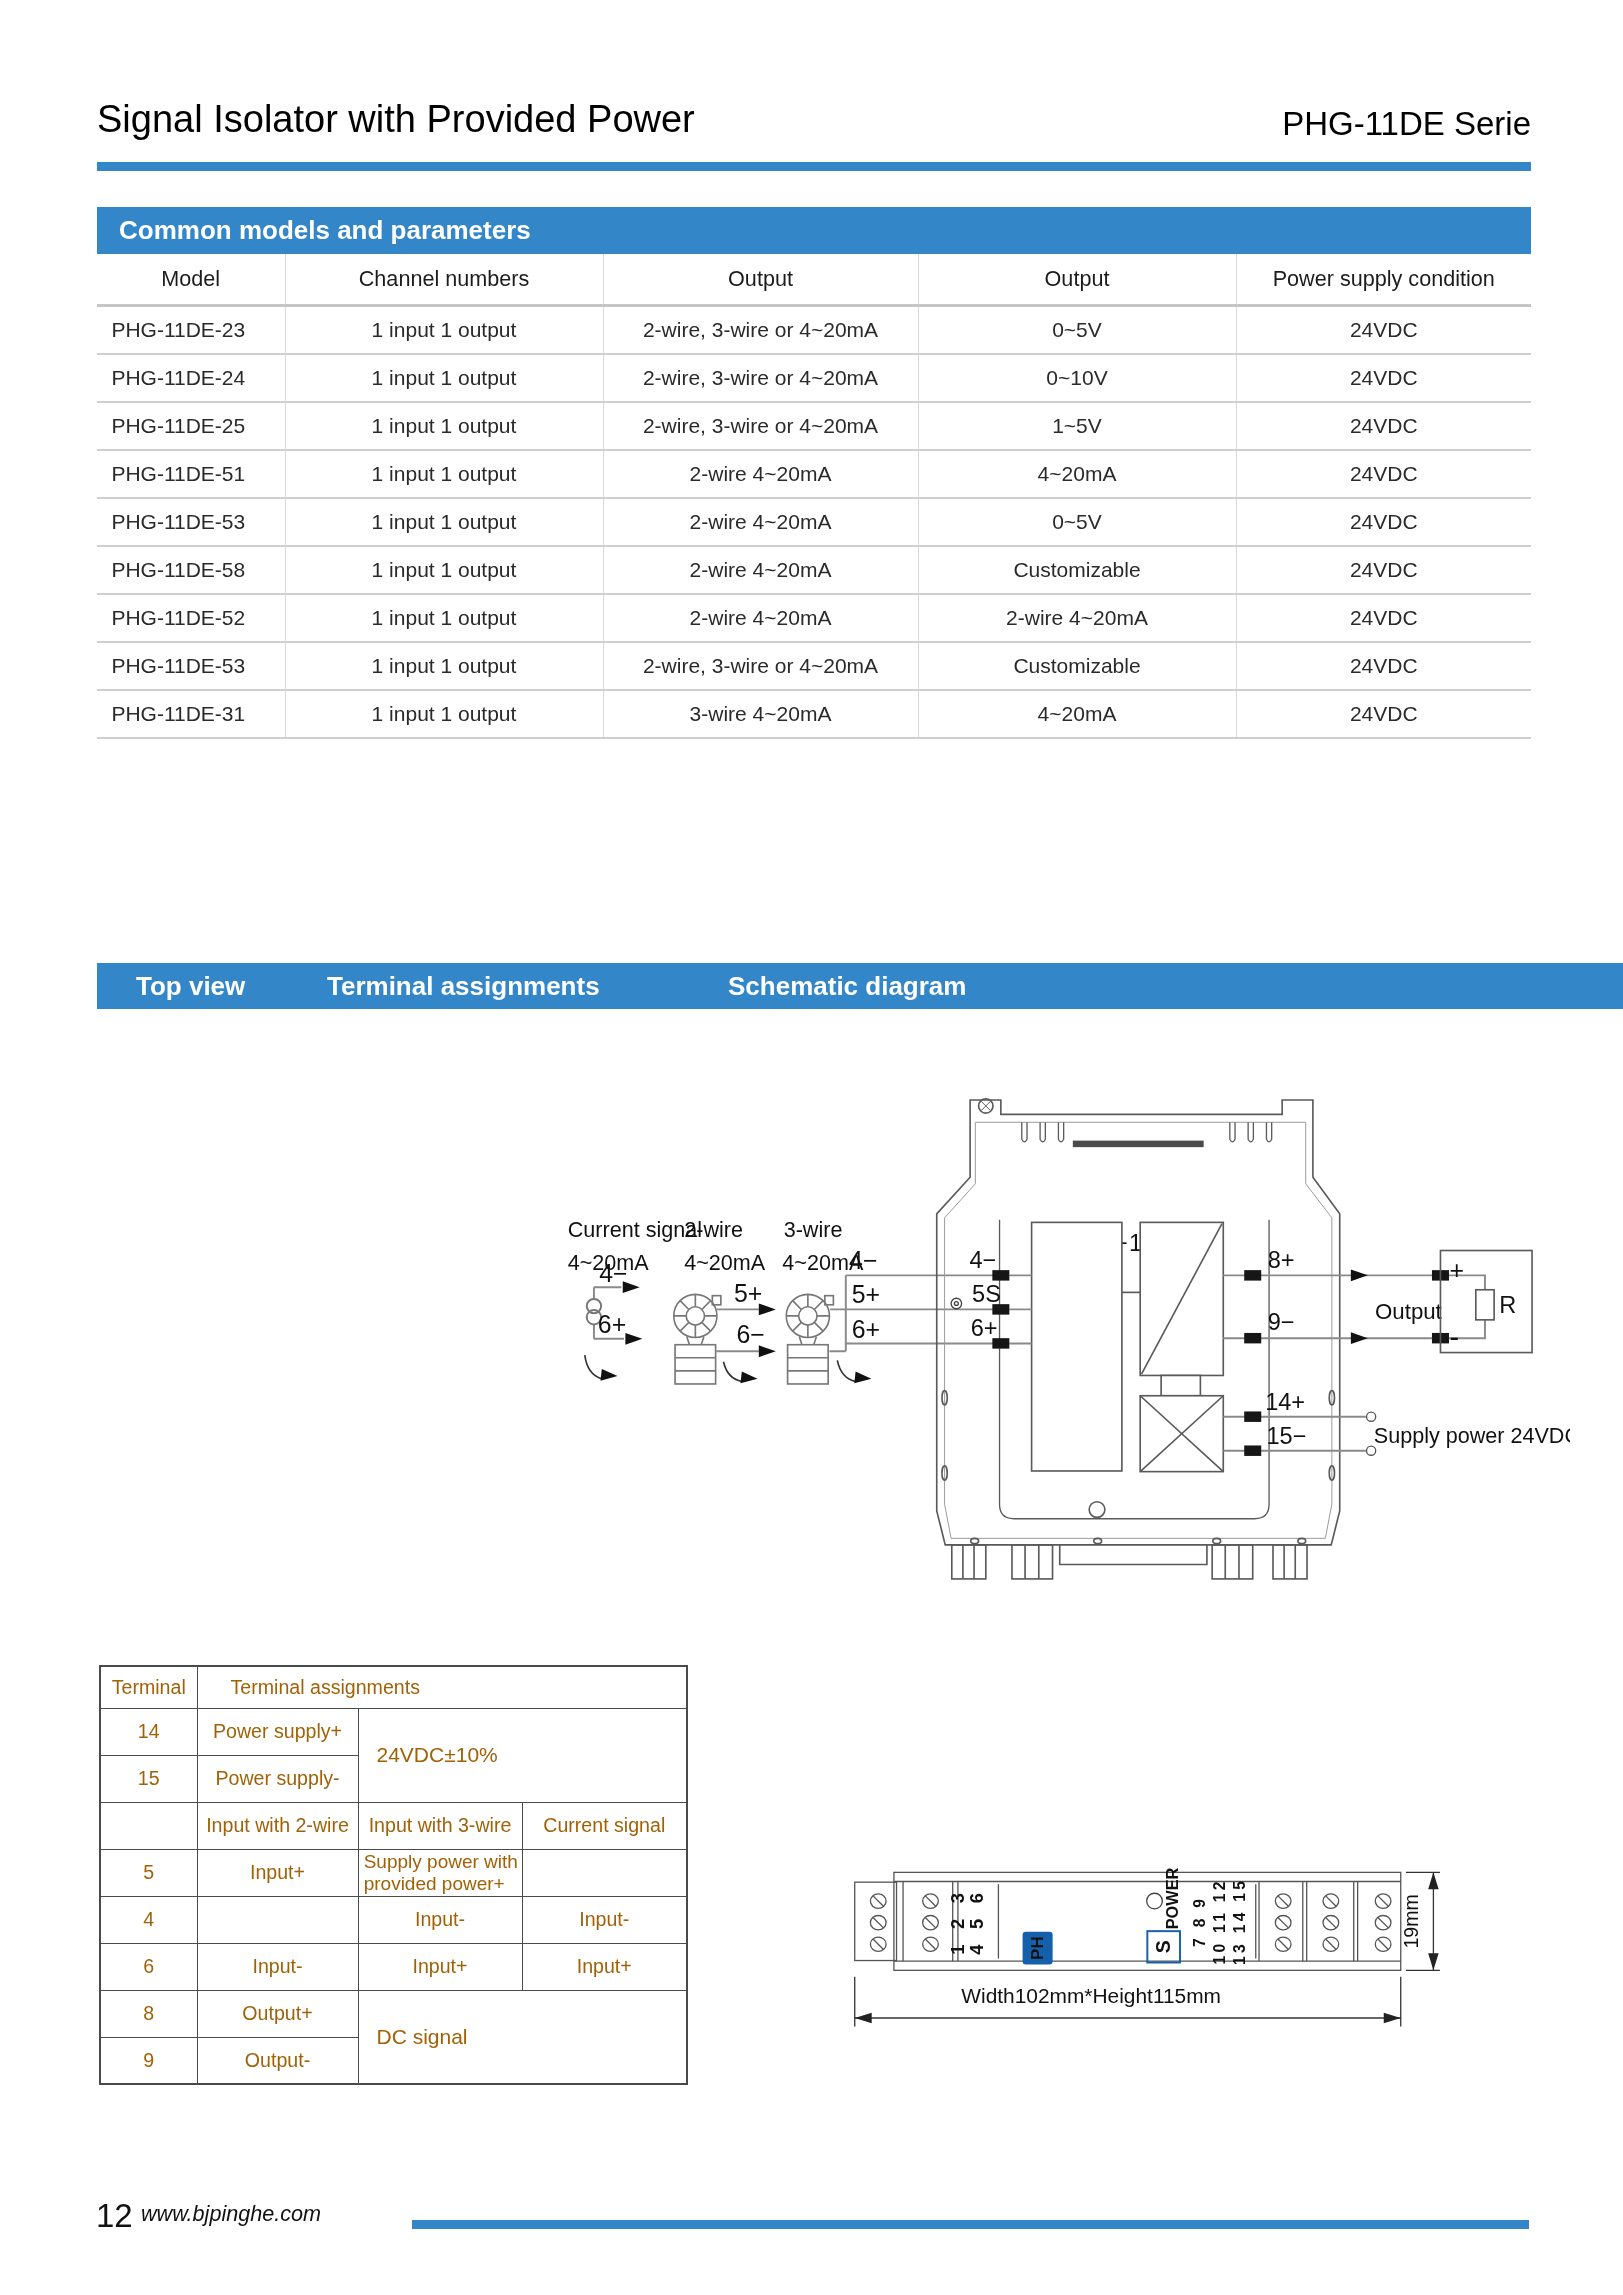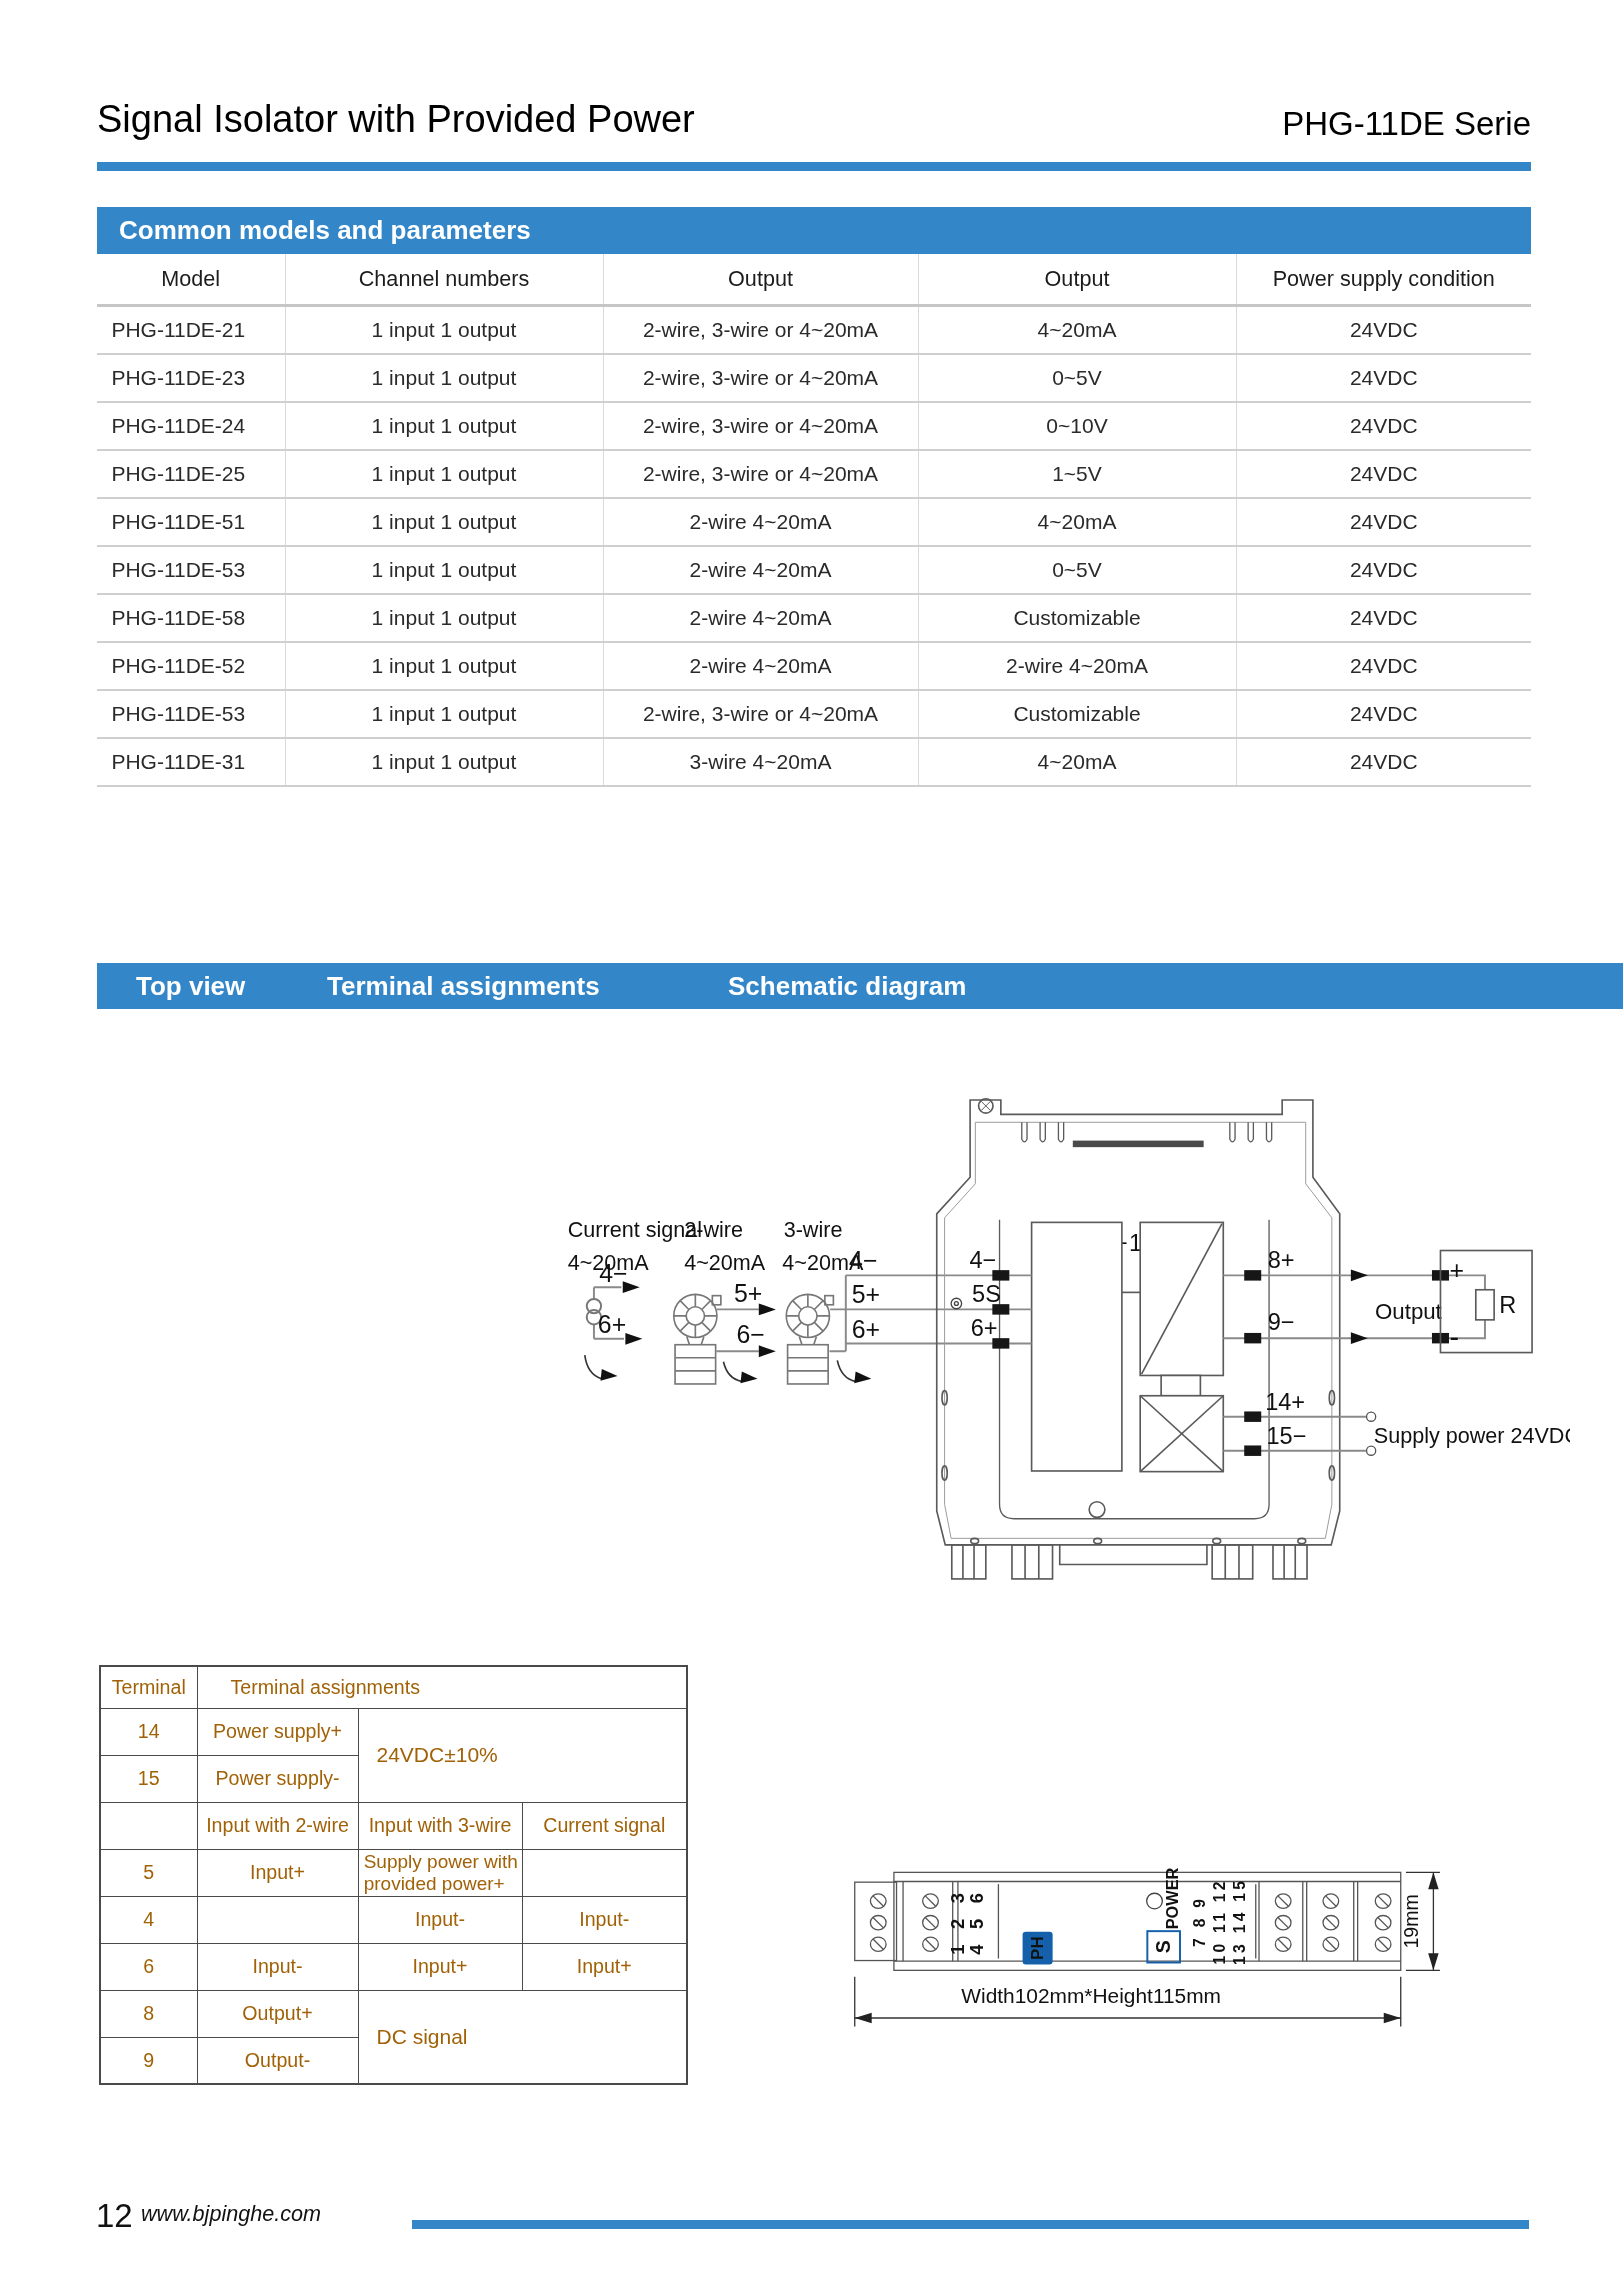--- a/index.html
+++ b/index.html
@@ -61,27 +61,20 @@
       <tr>
         <th>Model</th>
         <th>Channel numbers</th>
         <th>Output</th>
         <th>Output</th>
         <th>Power supply condition</th>
       </tr>
     </thead>
     <tbody>
       <tr>
-          <td class="model">PHG-11DE-21</td>
-          <td>1 input 1 output</td>
-          <td>2-wire, 3-wire or 4~20mA</td>
-          <td>4~20mA</td>
-          <td>24VDC</td>
-        </tr>
-      <tr>
           <td class="model">PHG-11DE-23</td>
           <td>1 input 1 output</td>
           <td>2-wire, 3-wire or 4~20mA</td>
           <td>0~5V</td>
           <td>24VDC</td>
         </tr>
       <tr>
           <td class="model">PHG-11DE-24</td>
           <td>1 input 1 output</td>
           <td>2-wire, 3-wire or 4~20mA</td>

